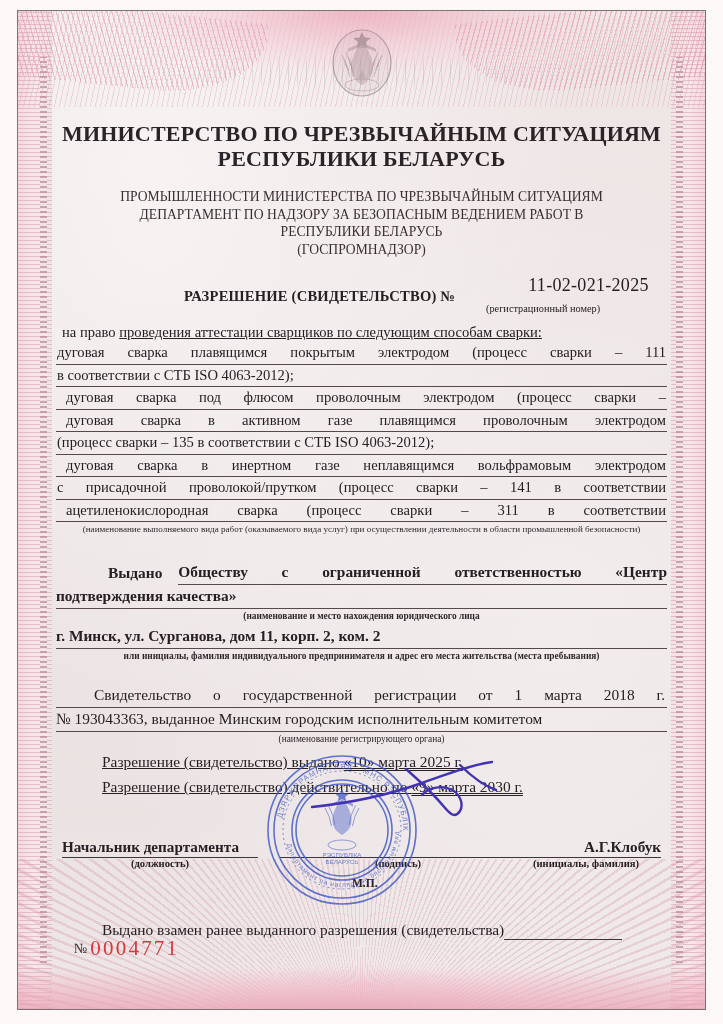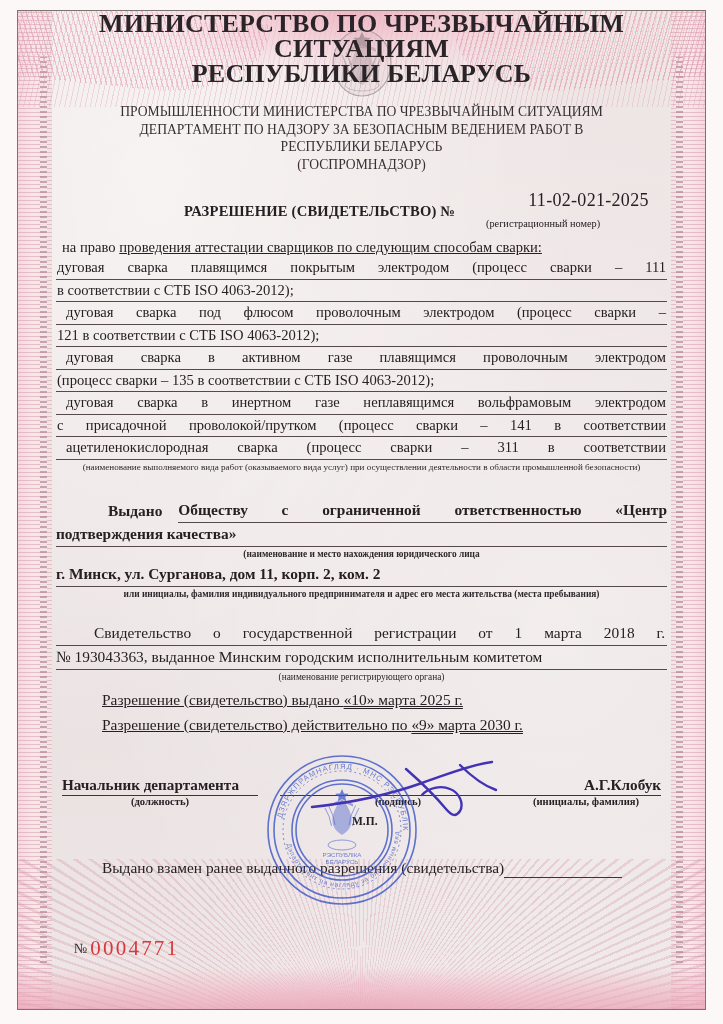--- a/index.html
+++ b/index.html
@@ -175,23 +175,24 @@
     left: 38px;
     right: 38px;
     top: 0;
     bottom: 0;
     color: #262024;
   }
 
   .ministry {
     text-align: center;
     font-weight: bold;
-    font-size: 26px;
+    font-size: 22px;
     line-height: 25px;
     letter-spacing: .2px;
+    margin-top: 110px;
     color: #2a2328;
   }
 
   .dept {
     text-align: center;
     font-size: 13.6px;
     line-height: 17.5px;
     margin-top: 17px;
     color: #393034;
   }
@@ -486,21 +487,20 @@
       </div>
 
       <div class="scope">
         <div class="scope-lead">
           <span>на право </span><span class="ul">проведения аттестации сварщиков по следующим способам сварки:</span>
         </div>
 
         <div class="scope-line"> дуговая сварка плавящимся покрытым электродом (процесс сварки – 111</div>
         <div class="scope-line last-of-item">в соответствии с СТБ ISO 4063-2012);</div>
         <div class="scope-line indent"> дуговая сварка под флюсом проволочным электродом (процесс сварки –</div>
-        <div class="scope-line last-of-item">121 в соответствии с СТБ ISO 4063-2012);</div>
         <div class="scope-line indent"> дуговая сварка в активном газе плавящимся проволочным электродом</div>
         <div class="scope-line last-of-item">(процесс сварки – 135 в соответствии с СТБ ISO 4063-2012);</div>
         <div class="scope-line indent"> дуговая сварка в инертном газе неплавящимся вольфрамовым электродом</div>
         <div class="scope-line">с присадочной проволокой/прутком (процесс сварки – 141 в соответствии</div>
         <div class="scope-line indent"> ацетиленокислородная сварка (процесс сварки – 311 в соответствии</div>
 
         <div class="caption">(наименование выполняемого вида работ (оказываемого вида услуг) при осуществлении деятельности в области промышленной безопасности)</div>
       </div>
 
       <div class="issued-block">

